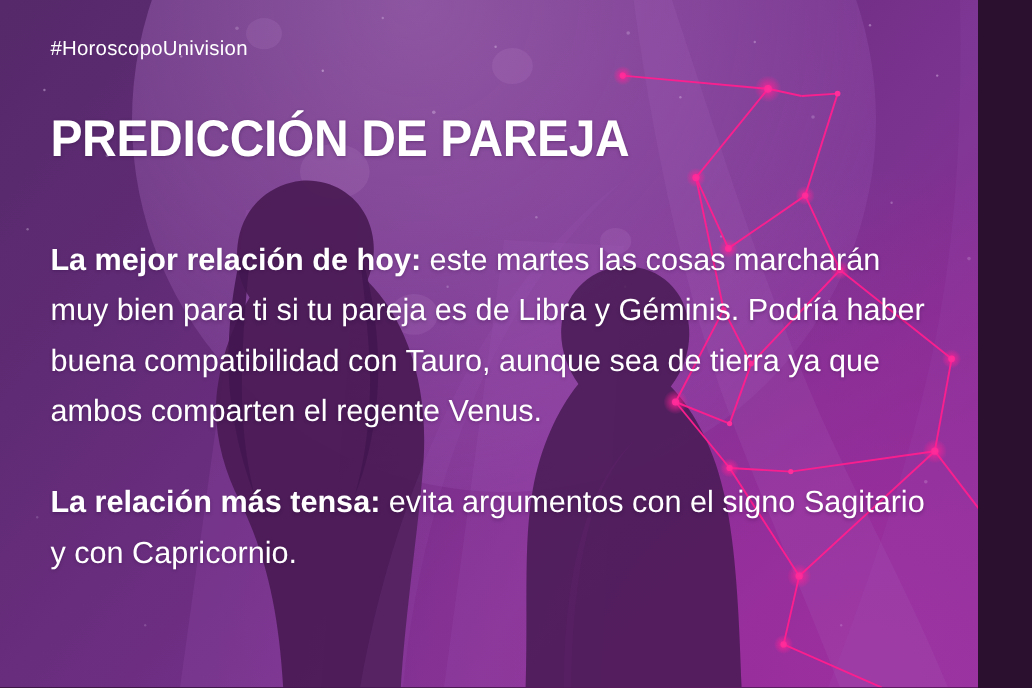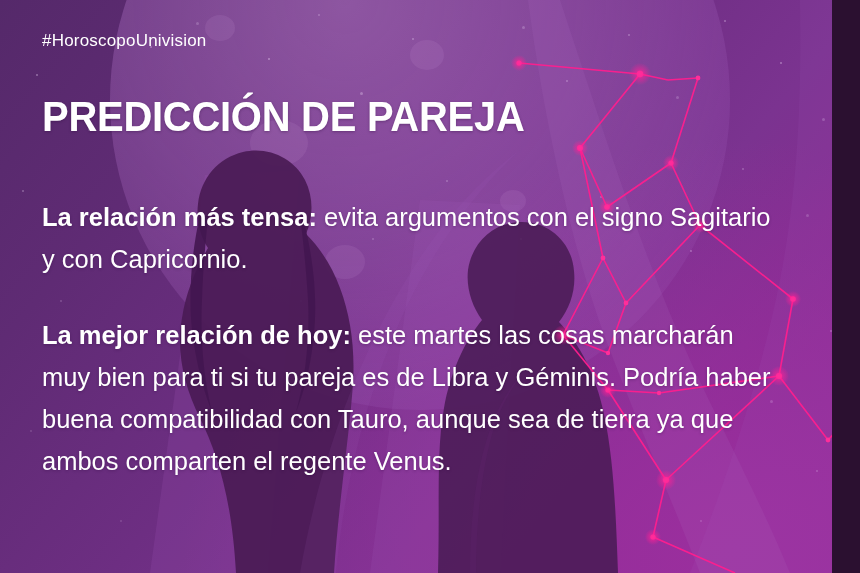--- a/index.html
+++ b/index.html
@@ -3,28 +3,29 @@
 <meta charset="utf-8">
 <style>
   html, body {
     margin: 0;
     padding: 0;
     background: #2b1030;
   }
 
   #card {
     position: relative;
-    width: 832px;
+    width: 772px;
     height: 573px;
     overflow: hidden;
     font-family: "Liberation Sans", sans-serif;
     background:
       radial-gradient(120% 130% at 88% 96%, #9b2f9e 0%, rgba(155,47,158,0) 55%),
       linear-gradient(130deg, #55296a 0%, #5f2b74 22%, #6d2e82 45%, #7b3390 66%, #8a2a93 85%, #932a97 100%);
     user-select: none;
+    padding-left: 43px;
   }
 
   
   .layer {
     position: absolute;
     inset: 0;
     pointer-events: none;
   }
 
   .moon {
@@ -292,20 +293,20 @@
   </div>
 
   <div class="content">
 
     <div class="hashtag">#HoroscopoUnivision</div>
 
     <h1 class="headline">PREDICCIÓN DE PAREJA</h1>
 
     <div class="body-block">
 
+      <p class="para"><span class="lead">La mejor relación de hoy:</span><span> este martes las cosas marcharán muy bien para ti si tu pareja es de Libra y Géminis. Podría haber buena compatibilidad con Tauro, aunque sea de tierra ya que ambos comparten el regente Venus.</span></p>
+
       <p class="para"><span class="lead">La relación más tensa:</span><span> evita argumentos con el signo Sagitario y con Capricornio.</span></p>
 
-      <p class="para"><span class="lead">La mejor relación de hoy:</span><span> este martes las cosas marcharán muy bien para ti si tu pareja es de Libra y Géminis. Podría haber buena compatibilidad con Tauro, aunque sea de tierra ya que ambos comparten el regente Venus.</span></p>
-
     </div>
   </div>
 
 </div>
 
 </body></html>

